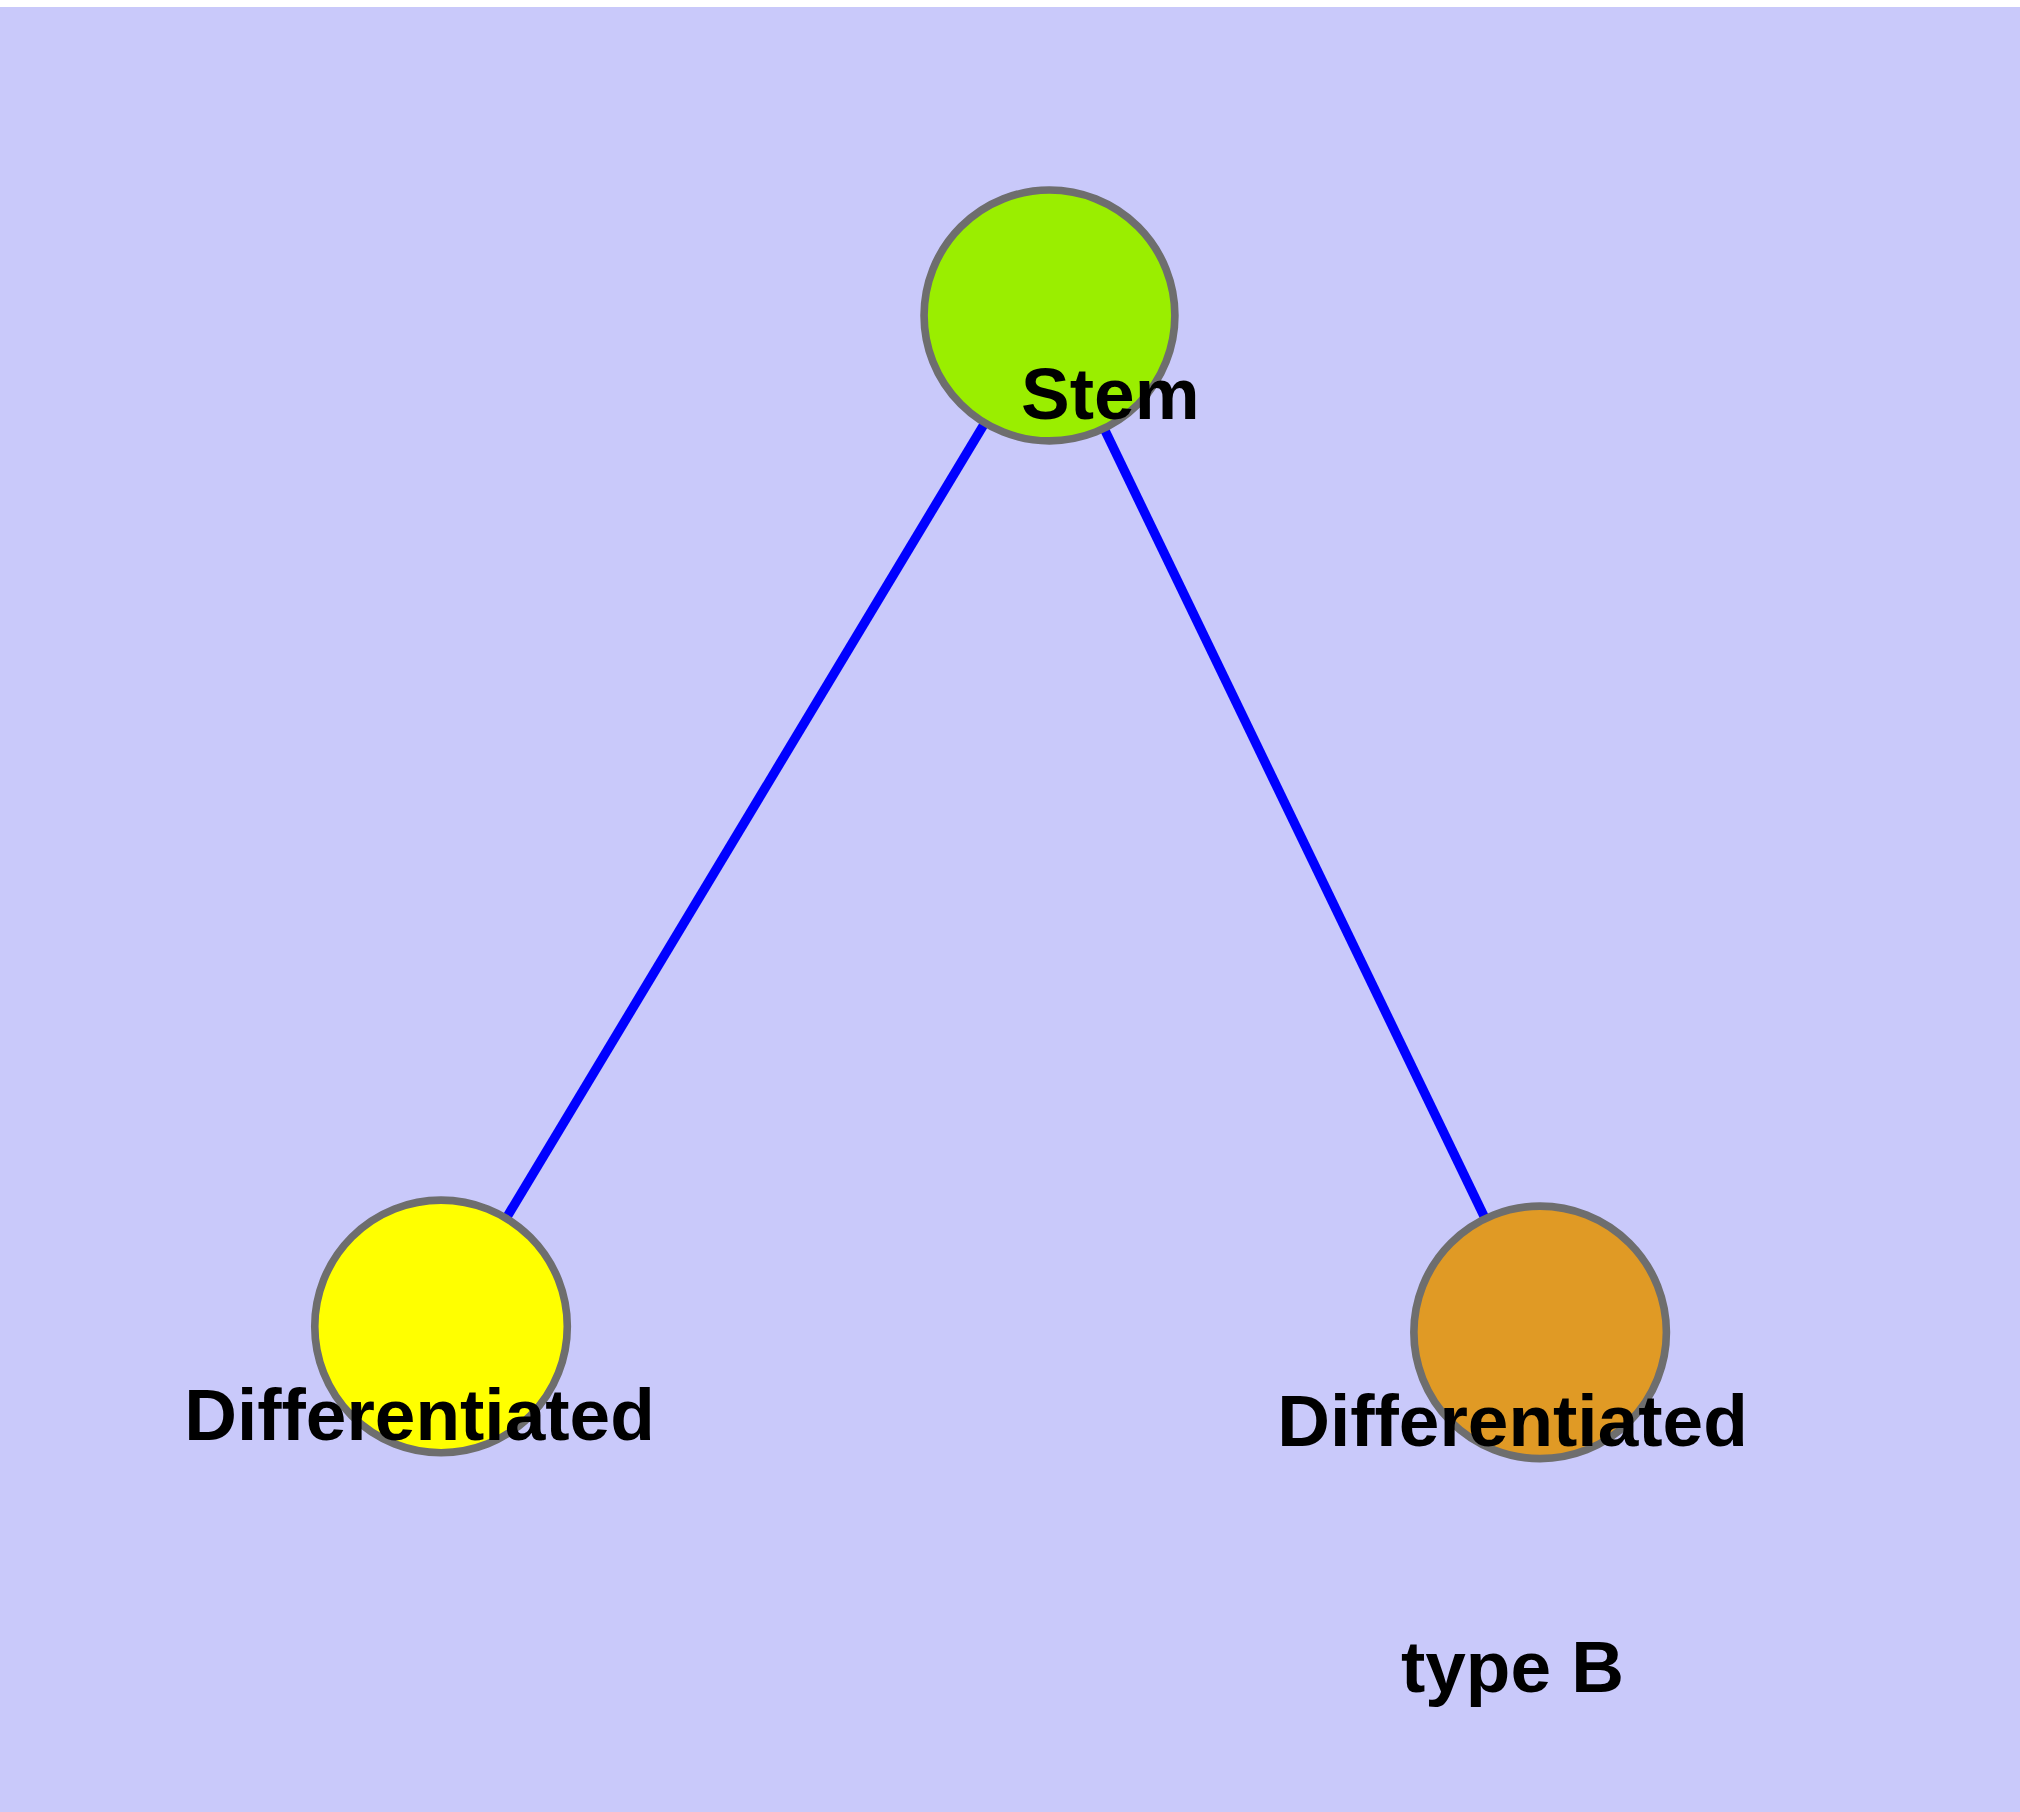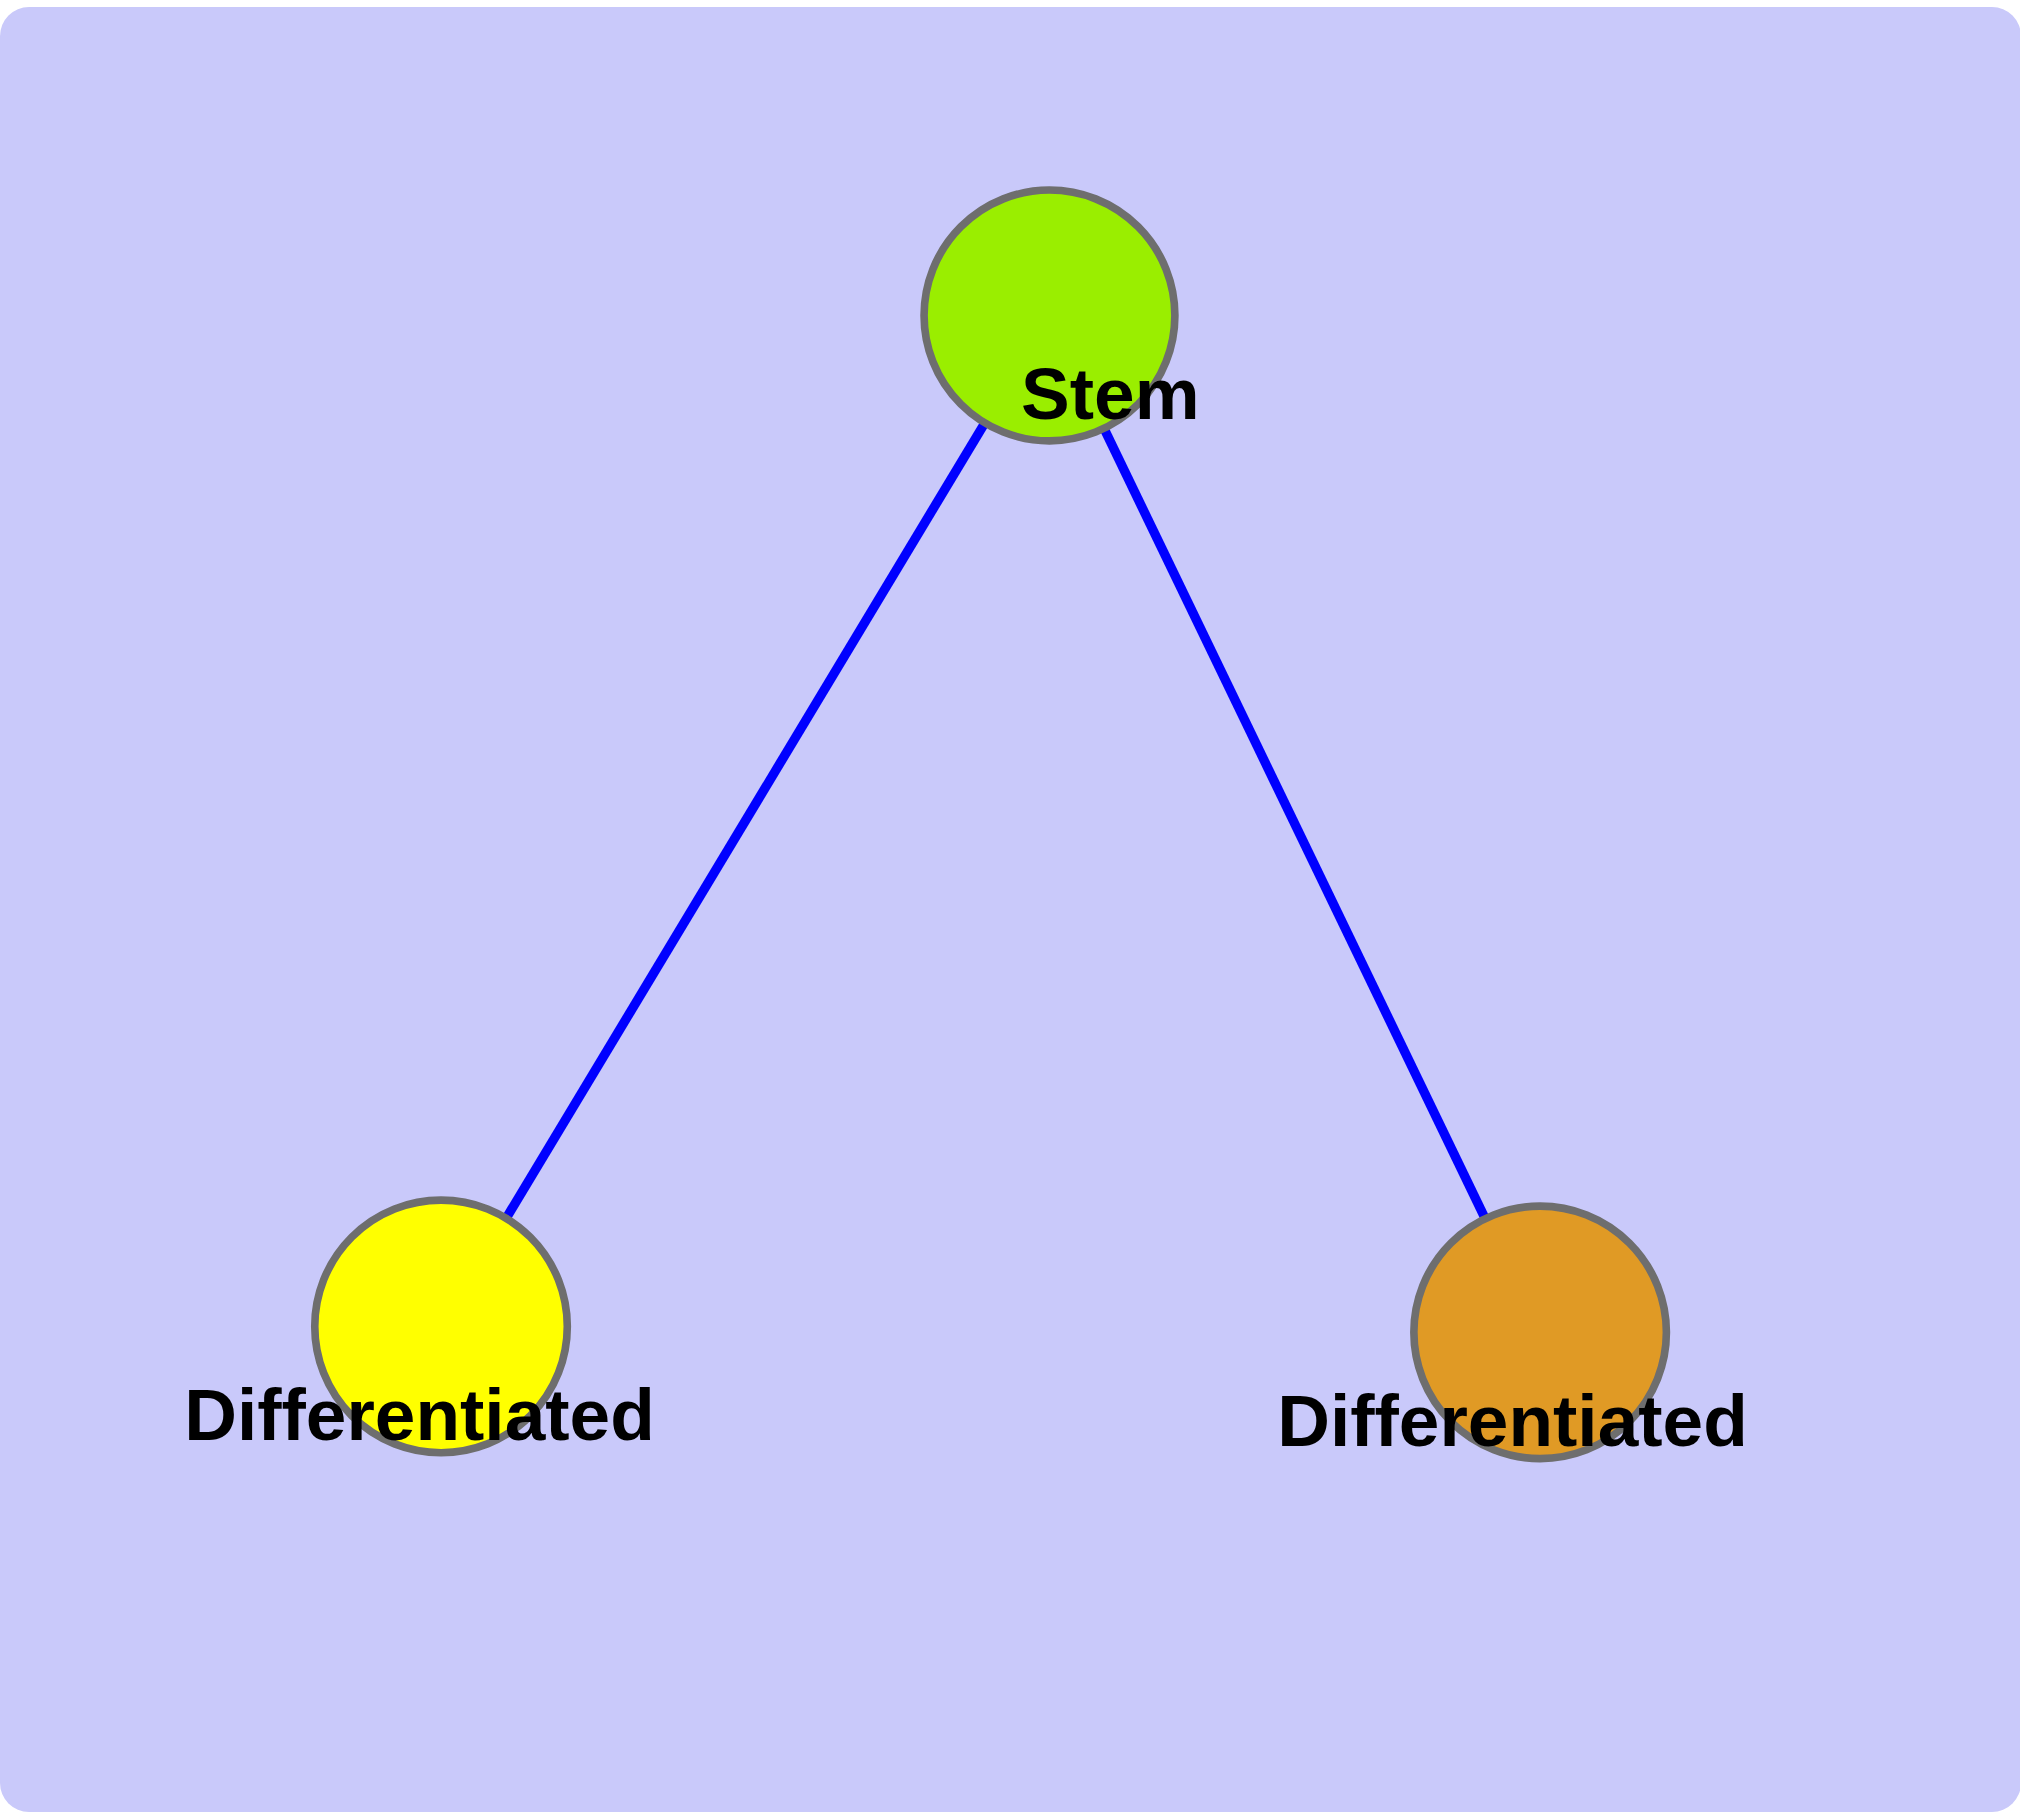--- a/index.html
+++ b/index.html
@@ -15,21 +15,20 @@
     overflow: hidden;
     font-family: "Liberation Sans", sans-serif;
   }
   #graph-surface {
     position: absolute;
     left: 0;
     top: 6.8px;
     width: 2021px;
     height: 1805px;
     background: #c9c9fa;
-    border-radius: 29px;
   }
   svg.graph {
     position: absolute;
     left: 0;
     top: 0;
     width: 2021px;
     height: 1805px;
     display: block;
   }
   .node-circle {
@@ -95,17 +94,18 @@
     <div class="node-label" id="label-stem">
       <span>Stem</span>
     </div>
 
     <div class="node-label" id="label-type-a">
       <div>Differentiated</div>
     </div>
 
     <div class="node-label" id="label-type-b">
       <div>Differentiated</div>
+      <div>type B</div>
     </div>
 
   </div>
 </div>
 
 
 </body></html>

